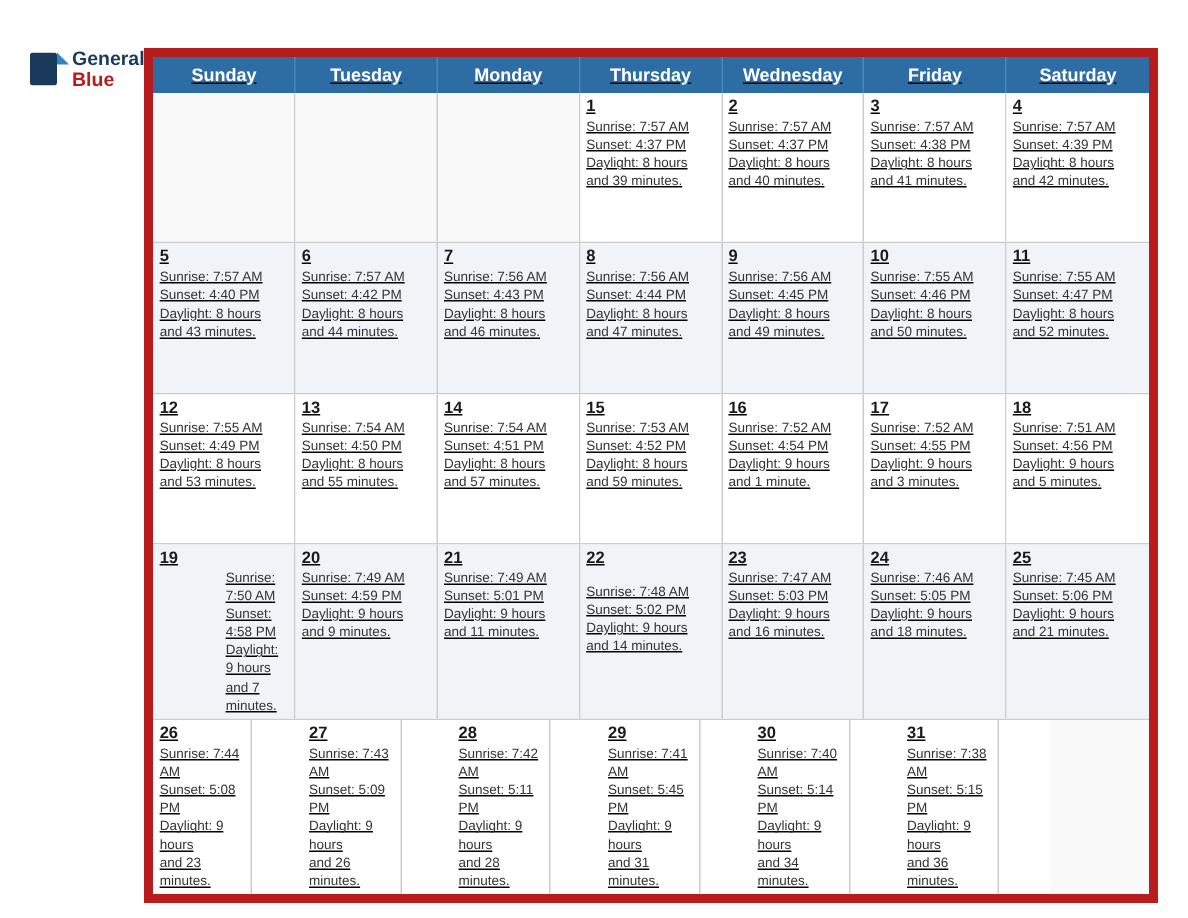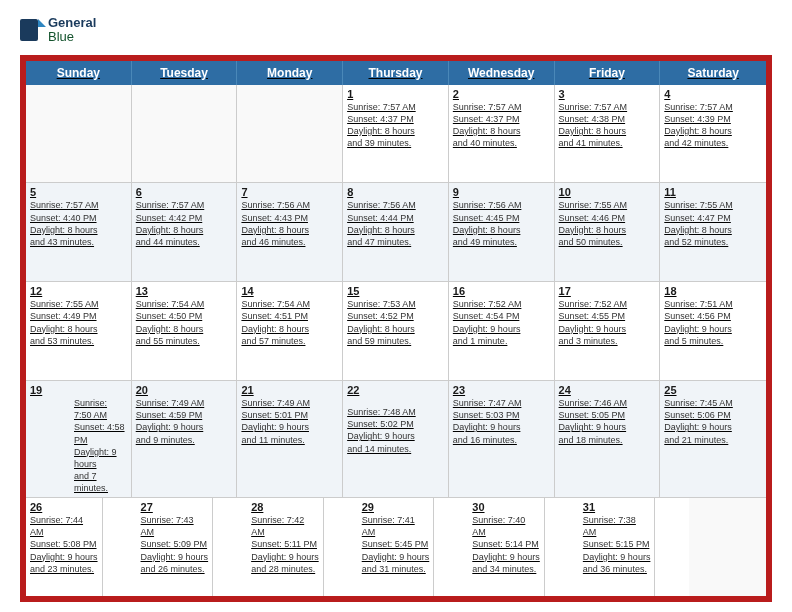--- a/index.html
+++ b/index.html
@@ -6,23 +6,23 @@
     body {
       font-family: Arial, sans-serif;
       background: #fff;
       width: 792px;
       height: 612px;
       overflow: hidden;
     }
     .page {
       width: 792px;
       height: 612px;
-      padding: 16px 20px 10px 20px;
-      display: flex;
-      flex-direction: column;
+      padding: 32px 20px 10px 20px;
+      display: flex;
+      flex-direction: row;
     }
     .header {
       display: flex;
       align-items: flex-start;
       justify-content: space-between;
       margin-bottom: 10px;
     }
     .logo {
       display: flex;
       align-items: center;
@@ -106,21 +106,21 @@
   <div class="header">
     <div class="logo">
   <div style="display:flex;flex-direction:column;align-items:flex-start;">
     <div style="display:flex;align-items:center;gap:2px;">
       <svg width="26" height="22" viewBox="0 0 26 22">
         <rect x="0" y="0" width="18" height="22" fill="#1a3a5c" rx="2"></rect>
         <polygon points="18,0 26,8 18,8" fill="#2e86c1"></polygon>
       </svg>
       <div>
         <div style="font-size:13px;font-weight:bold;color:#1a3a5c;line-height:1.1;">General</div>
-        <div style="font-size:13px;font-weight:normal;color:#14532d;line-height:1.1;">Blue</div>
+        <div style="font-size:13px;font-weight:bold;color:#b91c1c;line-height:1.1;">Blue</div>
       </div>
     </div>
   </div>
 </div>
     <div class="title-block">
       <div class="month-title"></div>
       <div class="location-title"></div>
     </div>
   </div>
 

